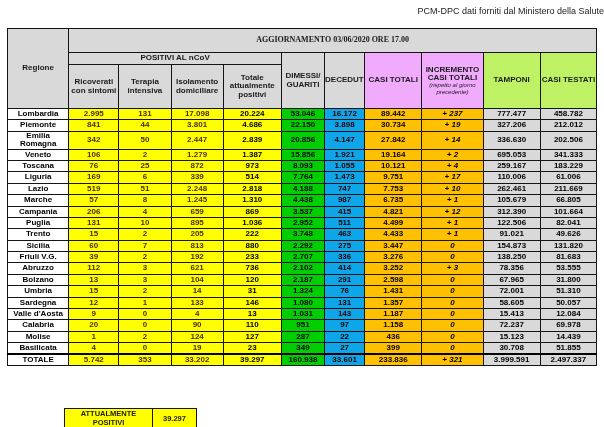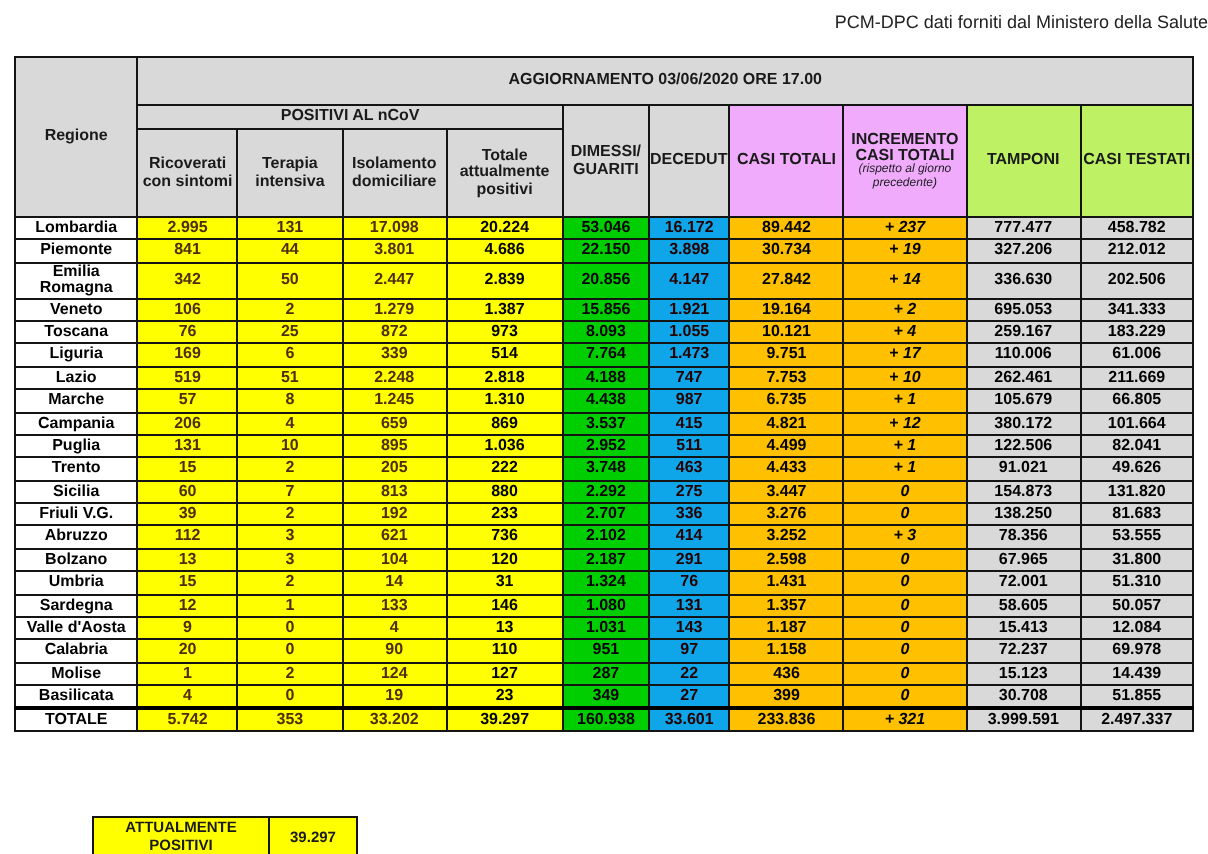--- a/index.html
+++ b/index.html
@@ -6,40 +6,40 @@
   html,body { width:604px; height:427px; overflow:hidden; background:#fff;
     font-family:"Liberation Sans", sans-serif; position:relative; color:#1a1a1a; }
   .title { text-align:right; font-size:9px; padding-top:6px; height:28px; color:#222; }
 
   table.main { border-collapse:collapse; table-layout:fixed; width:590px; margin-left:7px; }
   table.main th, table.main td {
     border:1.5px solid #141414; text-align:center; vertical-align:middle;
     font-size:8px; line-height:1.05; overflow:hidden; padding:0;
   }
   thead th { background:#D9D9D9; font-weight:bold; font-size:7.5px; }
-  th.update { font-size:9px; height:24px; }
+  th.update { font-size:9px; height:24px;font-family:Liberation Serif, serif; }
   th.grp { height:12px; }
   th.sub { height:44px; }
   th.th-orange { background:#f0abfc; }
   th.th-gray  { background:#bef264;margin-left:32px; }
   .pre { white-space:pre-line; }
   .note { display:block; font-weight:normal; font-style:italic; font-size:6px; line-height:1.1; }
 
   tbody td { height:11.4px; font-weight:bold; }
   td.c-region { background:#fff; color:#000; }
   td.c-yel    { background:#FFFF00; color:#4d2e08; }
   td.c-yel.bk { color:#000; }
   td.c-green  { background:#00CE00; color:#000; }
   td.c-red    { background:#0ea5e9; color:#240000;margin-left:48px; }
   td.c-orange { background:#FFC000; color:#000; }
   td.c-orange.ital { font-style:italic; }
   td.c-gray   { background:#D9D9D9; color:#000; }
   tr.total-row td { border-top:2.5px solid #000; }
 
-  table.summary { position:absolute; left:46px; top:408px; border-collapse:collapse; table-layout:fixed; }
+  table.summary { position:absolute; left:64px; top:408px; border-collapse:collapse; table-layout:fixed; }
   table.summary td { border:1.5px solid #141414; text-align:center; font-size:7.5px;
     font-weight:bold; height:12px; padding:0 2px; }
   table.summary td.lbl { width:88px; }
   table.summary td.val { width:44px; }
   .bg-yellow { background:#FFFF00; }
 </style>
 </head>
 <body>
 
 <div class="title">PCM-DPC dati forniti dal Ministero della Salute</div>
@@ -197,21 +197,21 @@
       <tr>
         <td class="c-region">Campania</td>
         <td class="c-yel">206</td>
         <td class="c-yel">4</td>
         <td class="c-yel">659</td>
         <td class="c-yel bk">869</td>
         <td class="c-green">3.537</td>
         <td class="c-red">415</td>
         <td class="c-orange">4.821</td>
         <td class="c-orange ital">+ 12</td>
-        <td class="c-gray">380.172</td>
+        <td class="c-gray">312.390</td>
         <td class="c-gray">101.664</td>
       </tr>
       <tr>
         <td class="c-region">Puglia</td>
         <td class="c-yel">131</td>
         <td class="c-yel">10</td>
         <td class="c-yel">895</td>
         <td class="c-yel bk">1.036</td>
         <td class="c-green">2.952</td>
         <td class="c-red">511</td>

